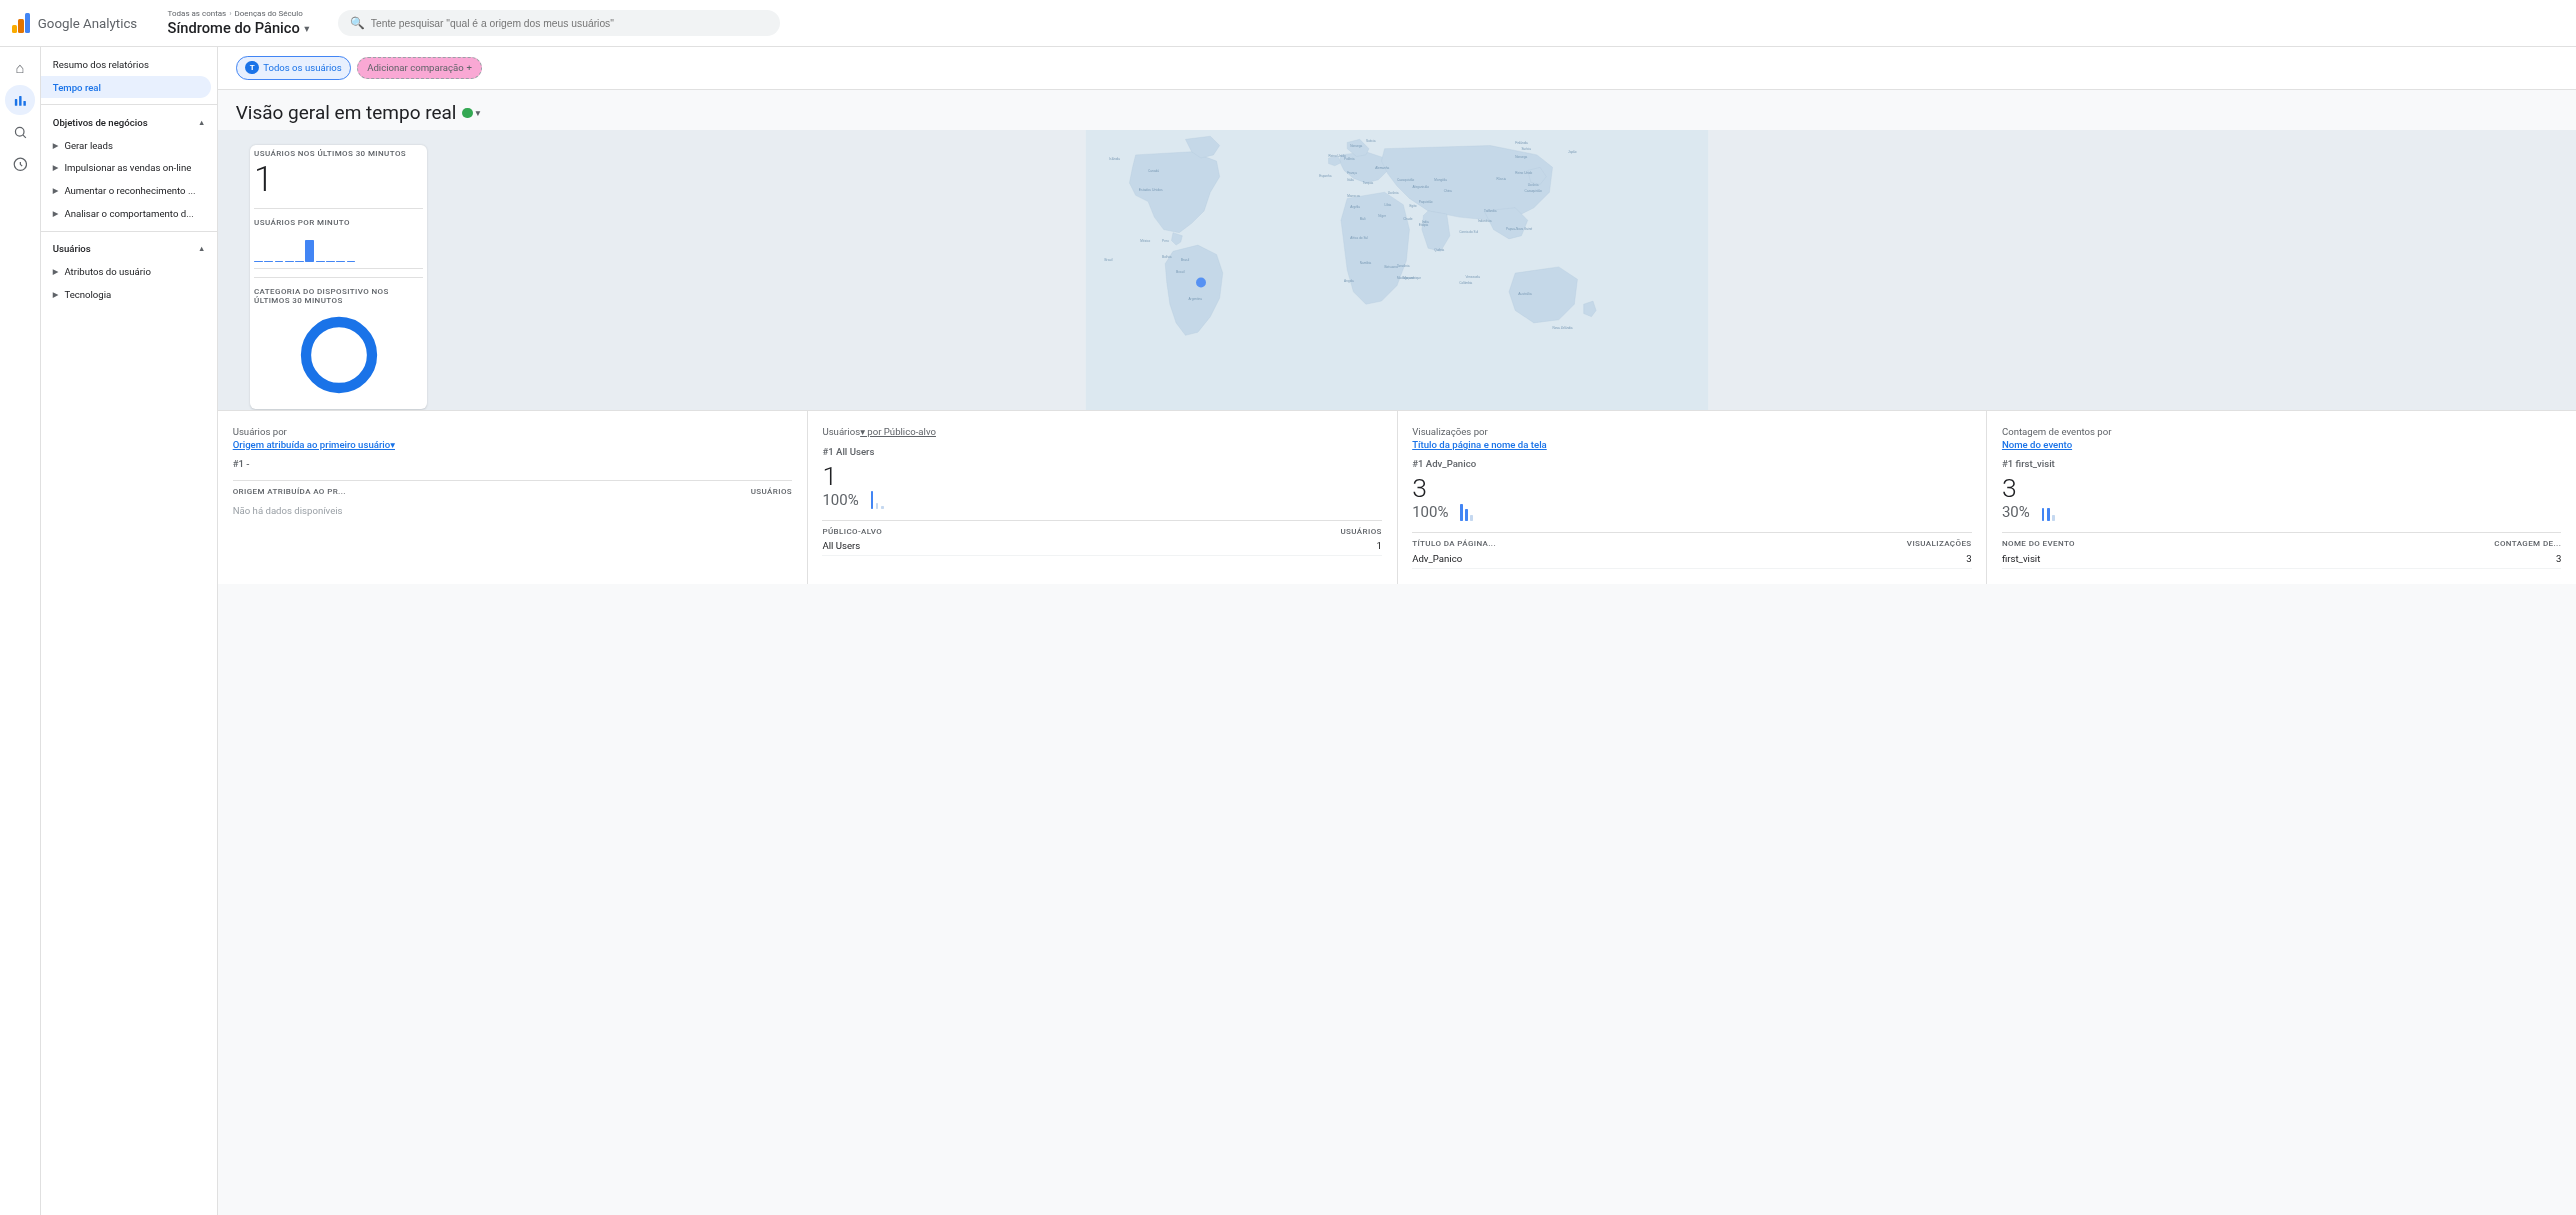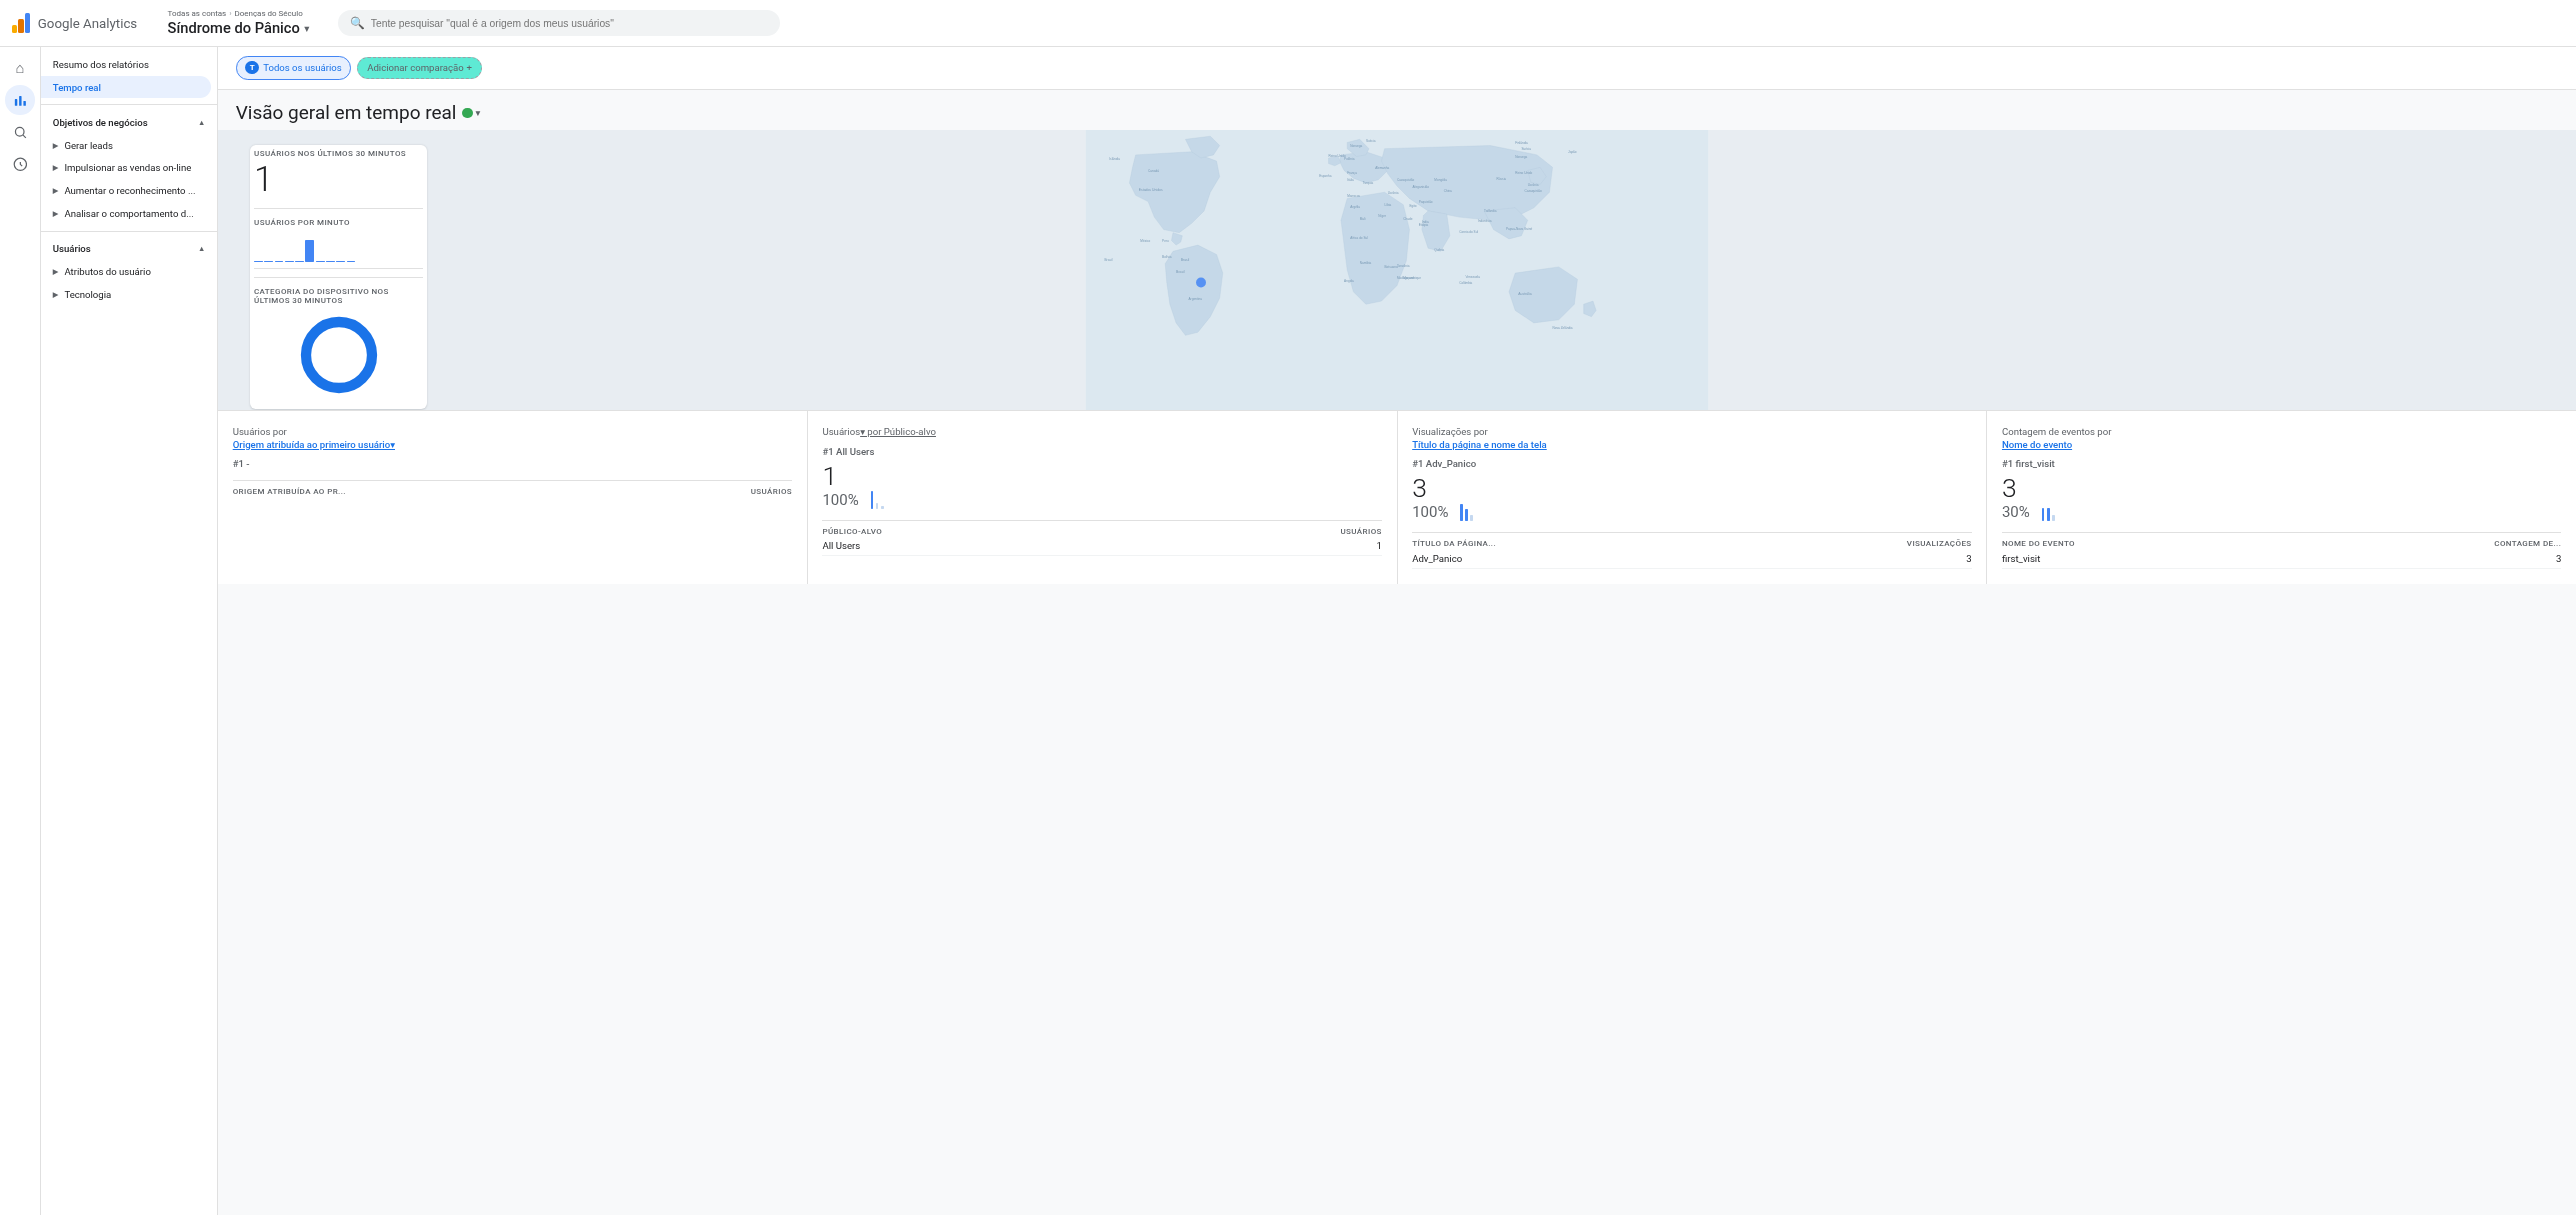--- a/index.html
+++ b/index.html
@@ -68,21 +68,21 @@
     .segment-bar {
       display: flex; align-items: center; gap: 5.9px;
       padding: 8.8px 17.7px; background: #fff; border-bottom: 0.7px solid #e0e0e0;
     }
     .segment-chip {
       display: flex; align-items: center; gap: 4.4px; padding: 4.4px 8.8px;
       border-radius: 11.8px; border: 0.7px dashed #9aa0a6; font-size: 9.6px; cursor: pointer; background: #fff;
     }
     .segment-chip.active { border: 1.5px solid #4285f4; background: #e8f0fe; color: #1a73e8; }
     .segment-chip .t-badge { background: #1a73e8; color: #fff; border-radius: 50%; width: 13.3px; height: 13.3px; display: flex; align-items: center; justify-content: center; font-size: 8px; font-weight: 700; }
-    .add-comparison { display: flex; align-items: center; gap: 2.9px; padding: 4.4px 8.8px; border: 0.7px dashed #9aa0a6; border-radius: 11.8px; font-size: 9.6px; color: #5f6368; cursor: pointer; background: #5eead4; }
+    .add-comparison { display: flex; align-items: center; gap: 2.9px; padding: 4.4px 8.8px; border: 0.7px dashed #9aa0a6; border-radius: 11.8px; font-size: 9.6px; color: #5f6368; cursor: pointer; background: #f9a8d4; }
 
     
     .page-title-bar {
       display: flex; align-items: center; gap: 5.9px; padding: 11.8px 17.7px 5.9px;
     }
     .page-title { font-size: 19px; font-weight: 400; color: #202124; }
     .live-badge { display: flex; align-items: center; gap: 2.9px; font-size: 9.6px; color: #5f6368; cursor: pointer; }
     .live-dot { width: 10.3px; height: 10.3px; background: #34a853; border-radius: 50%; }
 
     
@@ -386,20 +386,21 @@
     <div class="bottom-cards">
 
       <div class="bottom-card">
         <div class="card-title">Usuários por</div>
         <div class="card-subtitle">Origem atribuída ao primeiro usuário▾</div>
         <div class="card-rank">#1  -</div>
         <div class="card-table-header">
           <span>ORIGEM ATRIBUÍDA AO PR...</span>
           <span>USUÁRIOS</span>
         </div>
+        <div class="no-data">Não há dados disponíveis</div>
       </div>
 
       <div class="bottom-card">
         <div class="card-title">
           <span>Usuários</span><span style="text-decoration:underline;cursor:pointer;">▾ por Público-alvo</span>
         </div>
         <div class="card-rank">#1  All Users</div>
         <div style="display:flex;align-items:flex-end;gap:11.8px;">
           <div>
             <div class="card-big-value">1</div>

